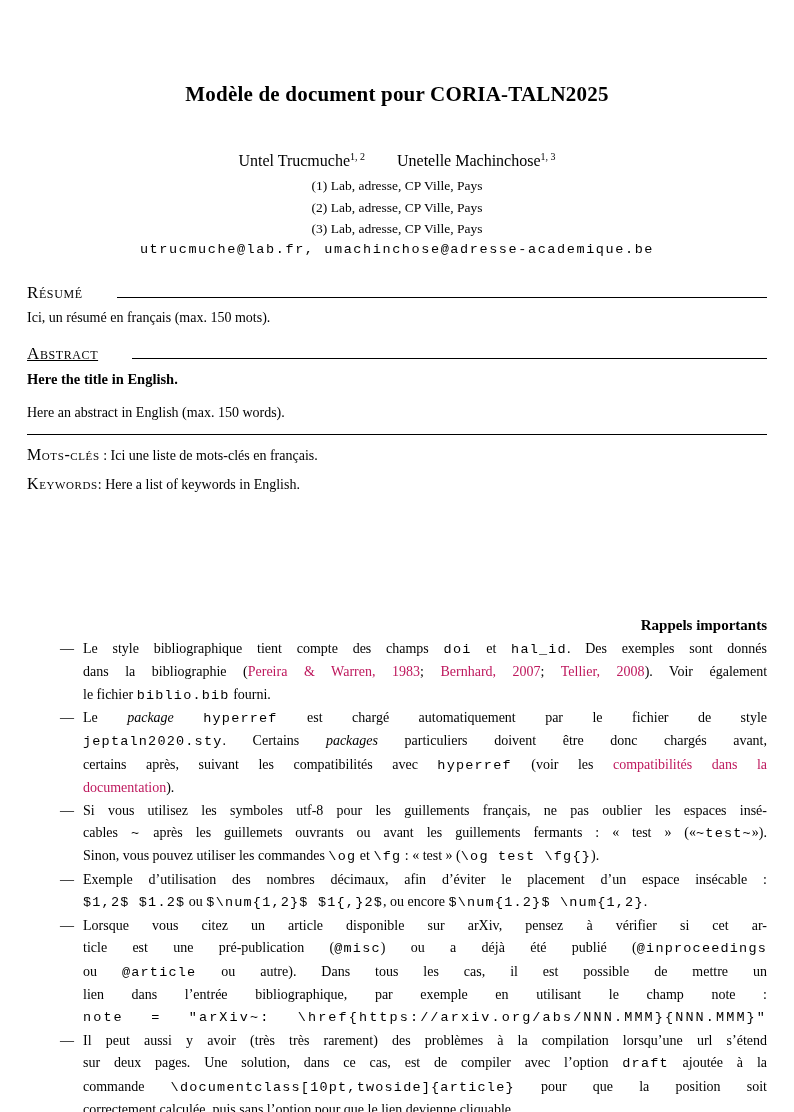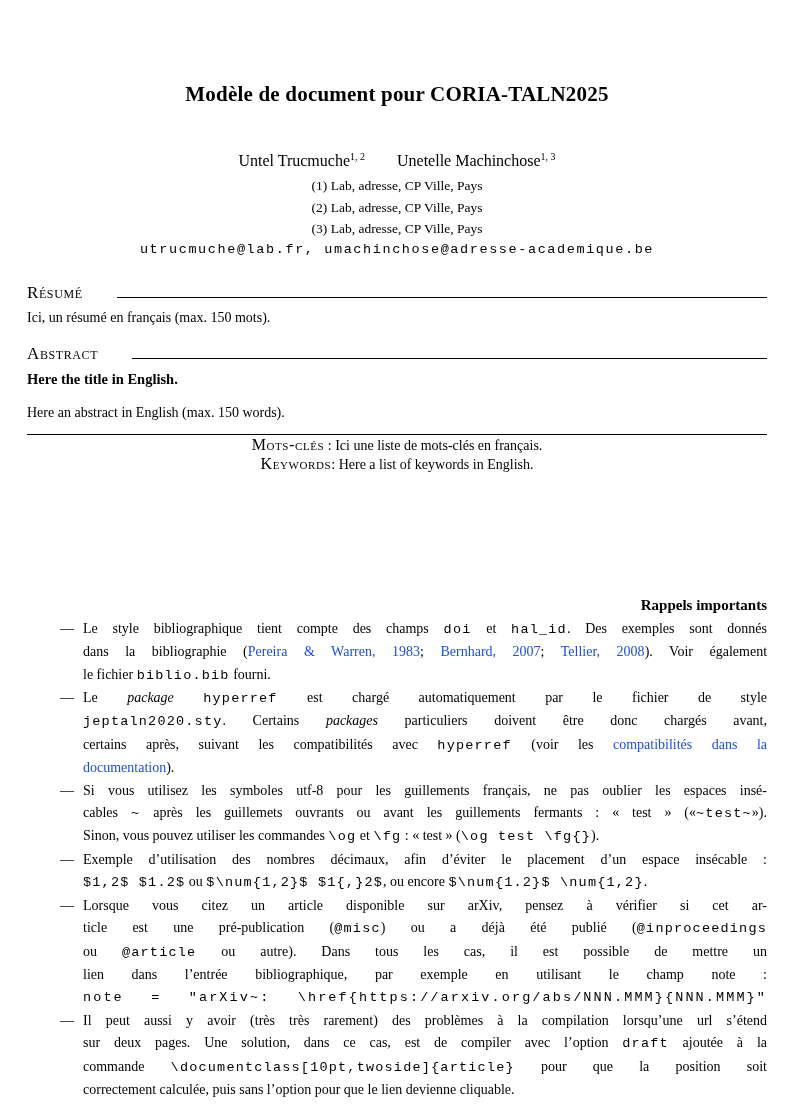--- a/index.html
+++ b/index.html
@@ -26,50 +26,50 @@
 
   .affils { margin-top: 5px; text-align: center; font-size: 13.5px; line-height: 21.5px; }
   .emails {
     margin-top: 2px; text-align: center;
     font-family: "Liberation Mono", monospace;
     font-size: 13.5px; letter-spacing: 1.6px;
   }
 
   .label-row { display: flex; align-items: flex-end; gap: 20px; }
   .label-row.resume { margin-top: 26px; }
-  .label-row.abstract { margin-top: 16px; }
+  .label-row.abstract { margin-top: 16px; text-decoration: underline; }
   .sec-label { font-variant: small-caps; font-size: 17px; letter-spacing: 0.6px; line-height: 20px; }
   .rule { flex: 1; border-bottom: 1.5px solid #000; margin: 0 0 5px 14px; }
 
   .abs-text { margin: 5px 0 0 0; font-size: 14px; line-height: 20px; }
   .abs-title { margin: 7px 0 0 0; font-size: 14.5px; font-weight: bold; }
   .abs-text.closing { margin-top: 15px; border-bottom: 1.5px solid #000; padding-bottom: 11px; }
 
-  .kw-line { margin: 1px 0 0 0; font-size: 14px; text-align: center; }
+  .kw-line { margin: 11px 0 0 0; font-size: 14px; }
   .kw-label { font-variant: small-caps; font-size: 16px; letter-spacing: 0.6px; }
 
   .reminders-heading { margin: 124px 0 0 0; font-size: 15px; font-weight: bold; text-align: right; }
 
   .reminder-list { margin-top: 4px; }
   .item { position: relative; padding-left: 56px; }
   .dash { position: absolute; left: 33px; top: 0; font-size: 14px; line-height: 22.4px; }
   .line {
     font-size: 14px; line-height: 22.4px;
     text-align: justify; text-align-last: justify;
   }
   .line.last { text-align-last: left; }
   .line.stretch { text-align-last: justify; }
 
   .seg-r { }
   .seg-i { font-style: italic; }
   .seg-m { font-family: "Liberation Mono", monospace; font-size: 13.5px; letter-spacing: 1.2px; }
   .line.stretch .seg-m { letter-spacing: 2.1px; }
   .seg-l { cursor: pointer; }
 </style>
-<style>.seg-l{color:#1d4ed8;font-family:Liberation Serif, serif;}</style></head>
+<style>.seg-l{color:#be185d;font-family:Liberation Serif, serif;}</style></head>
 <body>
 
 <div class="page">
 
   <h1 class="title">Modèle de document pour CORIA-TALN2025</h1>
 
   <div class="authors">
     <span class="author"><span>Untel Trucmuche</span><sup>1, 2</sup></span><span class="author"><span>Unetelle Machinchose</span><sup>1, 3</sup></span>
   </div>
 

